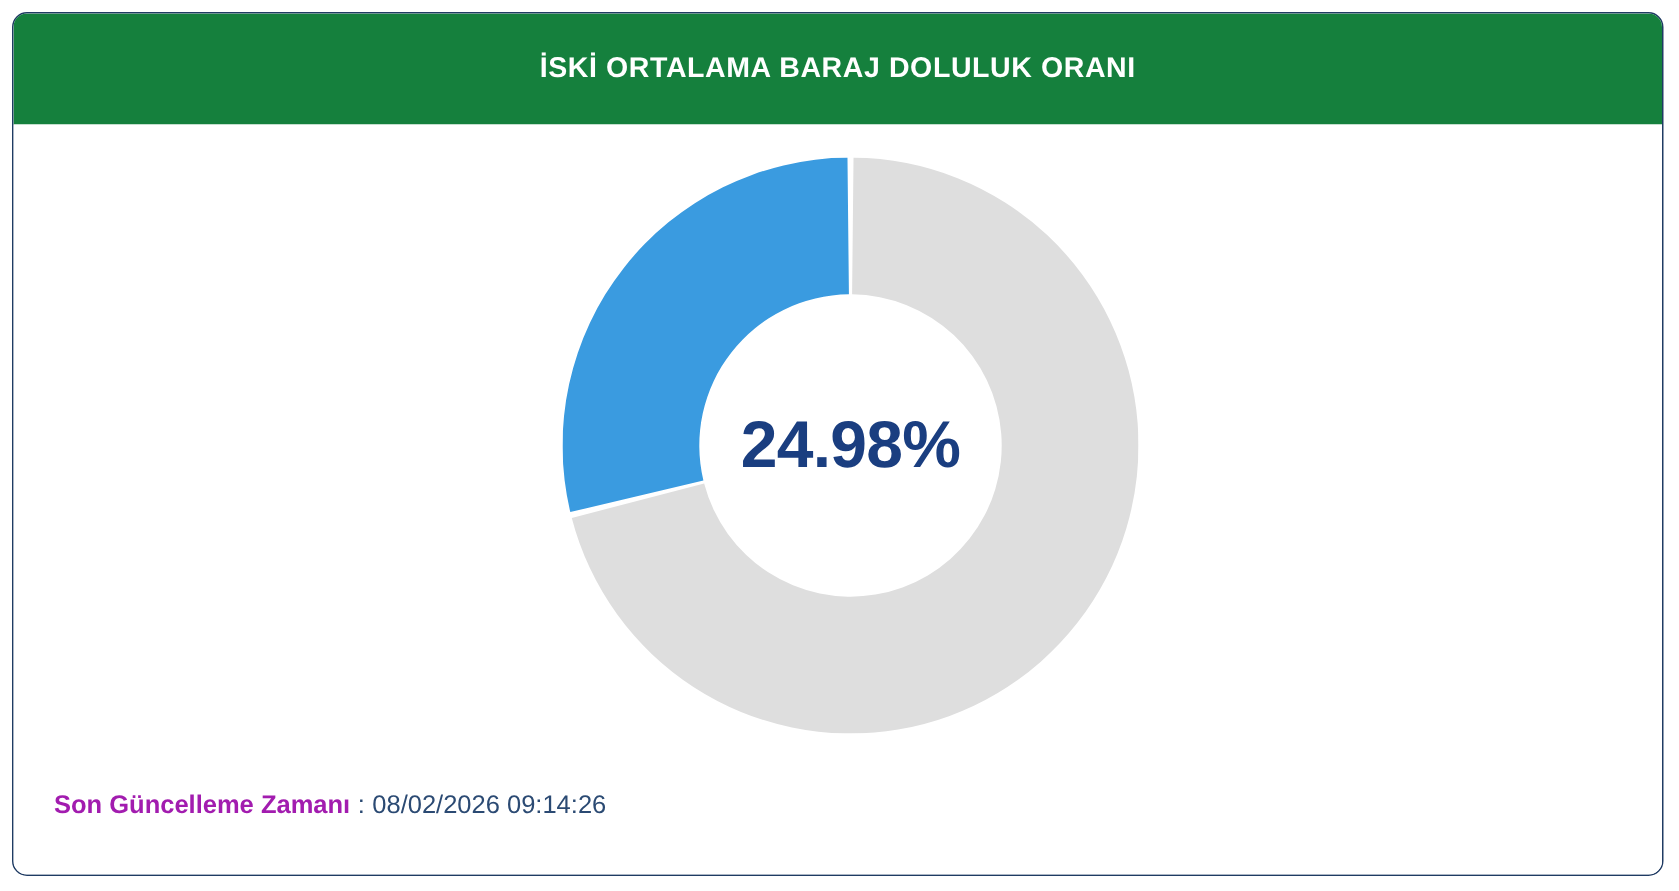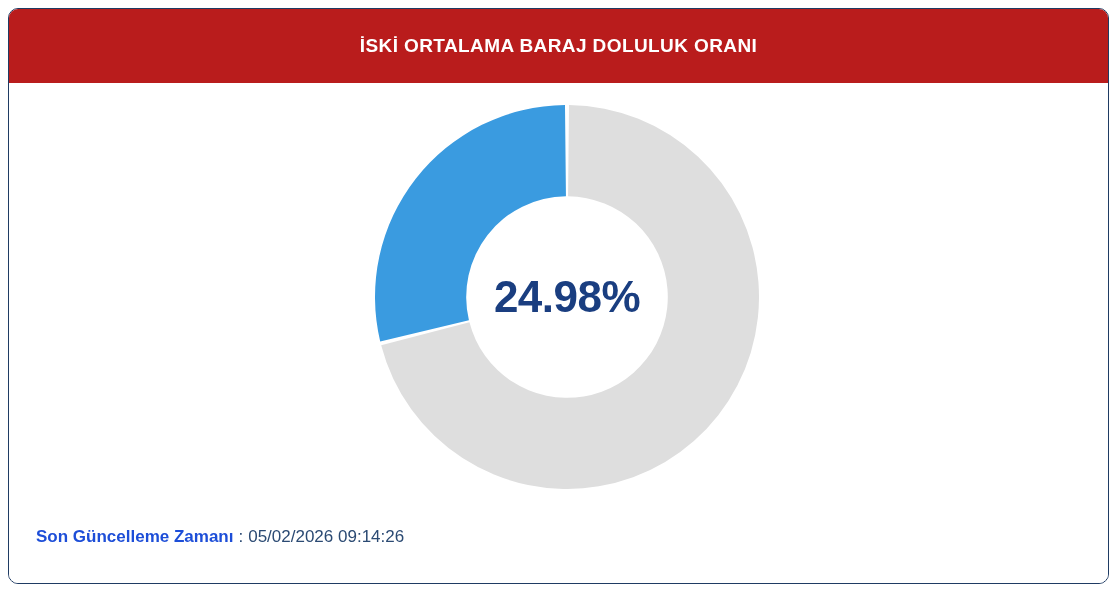--- a/index.html
+++ b/index.html
@@ -33,21 +33,21 @@
     border-radius: 10px;
     overflow: hidden;
   }
 
   .card-header {
     position: absolute;
     left: 0;
     top: 0;
     width: 100%;
     height: 74px;
-    background: #b91c1c;
+    background: #15803d;
     display: flex;
     align-items: center;
     justify-content: center;
   }
 
   .card-title {
     color: #ffffff;
     font-size: 19px;
     font-weight: bold;
     letter-spacing: 0.4px;
@@ -112,21 +112,21 @@
     bottom: 36px;
     display: flex;
     align-items: baseline;
     font-size: 17px;
     color: #1b3a6b;
     font-family: "Liberation Sans", sans-serif;
   }
 
   .footer-label {
     font-weight: bold;
-    color: #1d4ed8;
+    color: #a21caf;
     white-space: nowrap;
   }
 
   .footer-sep {
     font-weight: normal;
     color: #2b4a73;
     padding: 0 5px 0 5px;
   }
 
   .footer-value {
@@ -158,18 +158,18 @@
           </svg>
           <div class="donut-center-label">
             <span>24.98%</span>
           </div>
         </div>
       </div>
 
       <div class="footer">
         <span class="footer-label">Son Güncelleme Zamanı</span>
         <span class="footer-sep">:</span>
-        <span class="footer-value">05/02/2026 09:14:26</span>
+        <span class="footer-value">08/02/2026 09:14:26</span>
       </div>
 
     </div>
   </div>
 </div>
 
 </body></html>

